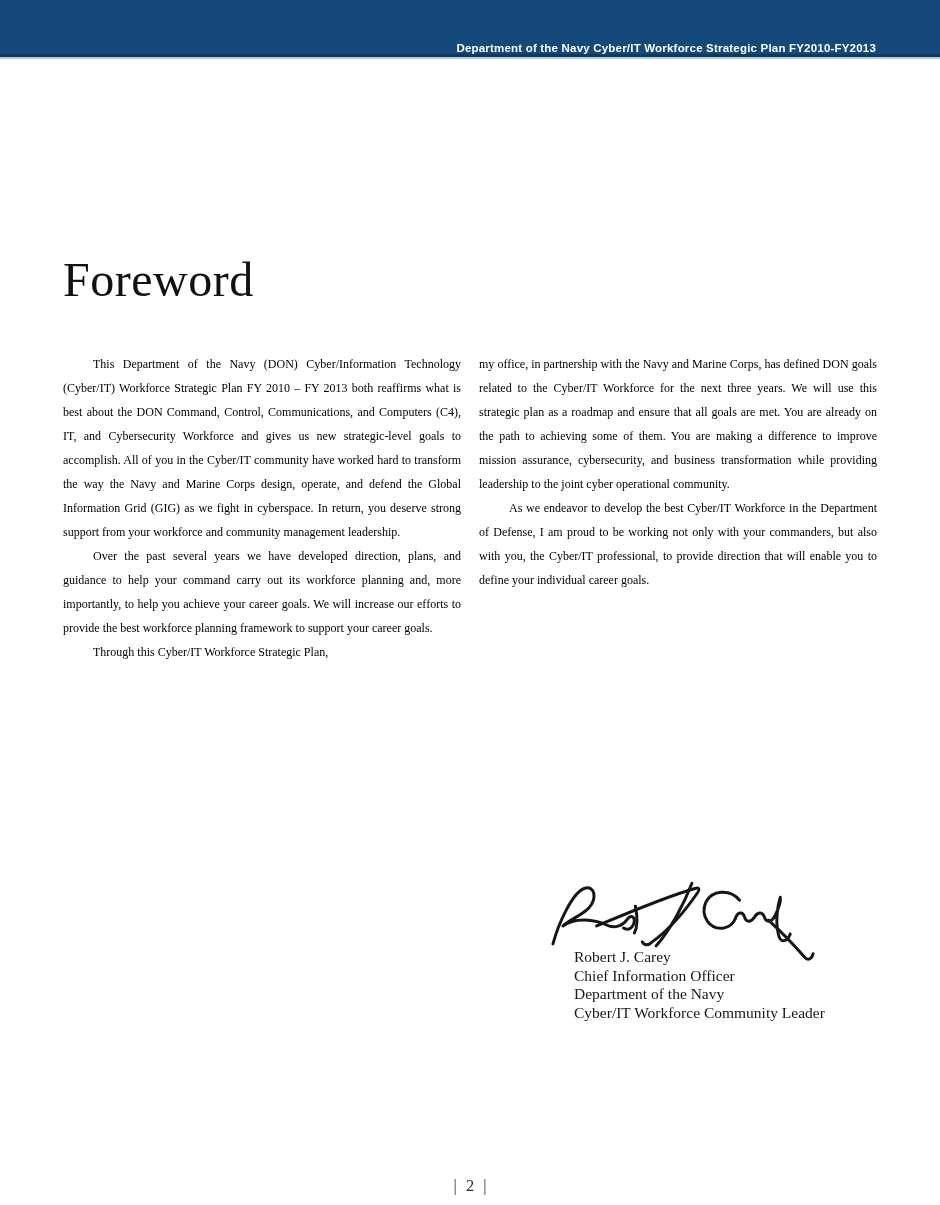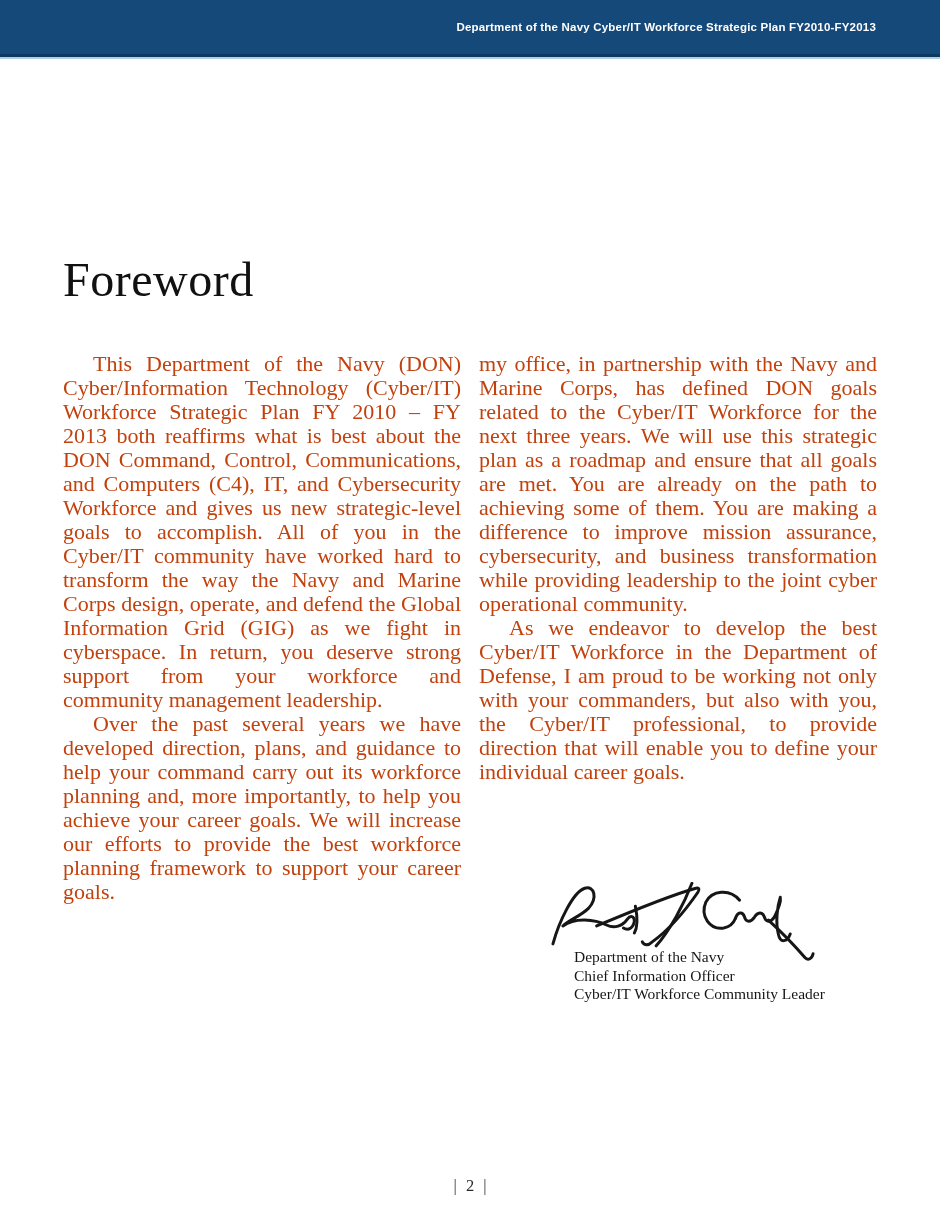--- a/index.html
+++ b/index.html
@@ -4,21 +4,21 @@
 <style>
   html,body { margin:0; padding:0; background:#ffffff; }
   .page {
     position:relative; width:940px; height:1205px; background:#fff;
     overflow:hidden; font-family:"Liberation Serif", serif; color:var(--text, #1b1b1b);
   }
   
   .topbar {
     position:absolute; top:0; left:0; right:0; height:54px;
     background:var(--header_bar, #15497a);
-    display:flex; align-items:center; justify-content:flex-end;
+    display:flex; align-items:flex-end; justify-content:flex-end;
     padding-right:64px; box-sizing:border-box;
   }
   .topbar-title {
     color:#ffffff; font-family:"Liberation Sans", sans-serif;
     font-size:11.5px; font-weight:bold; letter-spacing:0.2px;
   }
   .line-dark  { position:absolute; top:54px; left:0; width:100%; height:3px; background:var(--header_line_dark, #0d385f); }
   .line-light { position:absolute; top:57px; left:0; width:100%; height:2px; background:var(--header_line_light, #b0cfe4); }
 
   
@@ -28,22 +28,22 @@
     color:#111;
   }
 
   
   .columns {
     position:absolute; top:352px; left:63px; width:814px;
     display:flex; gap:18px;
   }
   .col { flex:1 1 0; min-width:0; }
   p.para {
-    margin:0; font-size:22px; line-height:24px;
-    text-align:justify; color:#c2410c;
+    margin:0; font-size:12px; line-height:24px;
+    text-align:justify; color:#000000;
   }
   p.indent { text-indent:30px; }
 
   
   .sig-svg { position:absolute; left:545px; top:882px; }
   .sig-block {
     position:absolute; left:574px; top:948px;
     font-size:15.5px; line-height:18.6px; color:#161616;
   }
 
@@ -64,20 +64,21 @@
   </header>
   <div class="line-dark"></div>
   <div class="line-light"></div>
 
   <h1 class="fw-title">Foreword</h1>
 
   <main class="columns">
     <div class="col">
       <p class="para indent">This Department of the Navy (DON) Cyber/Information Technology (Cyber/IT) Workforce Strategic Plan FY 2010 – FY 2013 both reaffirms what is best about the DON Command, Control, Communications, and Computers (C4), IT, and Cybersecurity Workforce and gives us new strategic-level goals to accomplish. All of you in the Cyber/IT community have worked hard to transform the way the Navy and Marine Corps design, operate, and defend the Global Information Grid (GIG) as we fight in cyberspace. In return, you deserve strong support from your workforce and community management leadership.</p>
       <p class="para indent">Over the past several years we have developed direction, plans, and guidance to help your command carry out its workforce planning and, more importantly, to help you achieve your career goals. We will increase our efforts to provide the best workforce planning framework to support your career goals.</p>
+      <p class="para indent">Through this Cyber/IT Workforce Strategic Plan,</p>
     </div>
     <div class="col">
       <p class="para">my office, in partnership with the Navy and Marine Corps, has defined DON goals related to the Cyber/IT Workforce for the next three years. We will use this strategic plan as a roadmap and ensure that all goals are met. You are already on the path to achieving some of them. You are making a difference to improve mission assurance, cybersecurity, and business transformation while providing leadership to the joint cyber operational community.</p>
       <p class="para indent">As we endeavor to develop the best Cyber/IT Workforce in the Department of Defense, I am proud to be working not only with your commanders, but also with you, the Cyber/IT professional, to provide direction that will enable you to define your individual career goals.</p>
     </div>
   </main>
 
   <svg class="sig-svg" width="278" height="86" viewBox="0 0 280 86" fill="none" stroke="#161616" stroke-width="3" stroke-linecap="round" stroke-linejoin="round">
 
     <path d="M 8,62 C 14,40 28,10 40,6 C 50,3 53,16 44,26 C 36,34 24,38 18,44 C 30,35 50,37 62,43 C 70,47 78,44 83,37 C 86,33 90,34 90,39 C 89,46 84,49 79,46"></path>
@@ -86,22 +87,23 @@
     <path d="M 52,44 C 90,28 130,12 152,6 C 155,5 156,7 154,10 C 143,26 126,47 108,60 C 104,64 100,64 98,60"></path>
     <path d="M 148,1 C 140,22 126,48 112,64"></path>
 
     <path d="M 196,18 C 186,6 168,8 162,20 C 156,34 166,48 180,46 C 186,45 190,41 192,36"></path>
     <path d="M 192,36 C 194,30 199,29 201,35 C 202,40 207,41 211,35 C 214,30 219,29 221,35 C 222,40 227,41 231,35"></path>
     <path d="M 231,35 C 235,27 238,20 237,15 C 234,24 232,40 235,52 C 237,62 244,60 247,52"></path>
     <path d="M 225,38 C 236,48 250,62 262,76 C 265,79 269,77 270,72"></path>
   </svg>
 
   <div class="sig-block">
+    <div>Robert J. Carey</div>
+    <div>Chief Information Officer</div>
     <div>Department of the Navy</div>
-    <div>Chief Information Officer</div>
     <div>Cyber/IT Workforce Community Leader</div>
   </div>
 
   <footer class="footer">
     <span class="bar">|</span><span>2</span><span class="bar">|</span>
   </footer>
 
 </div>
 
 </body></html>

